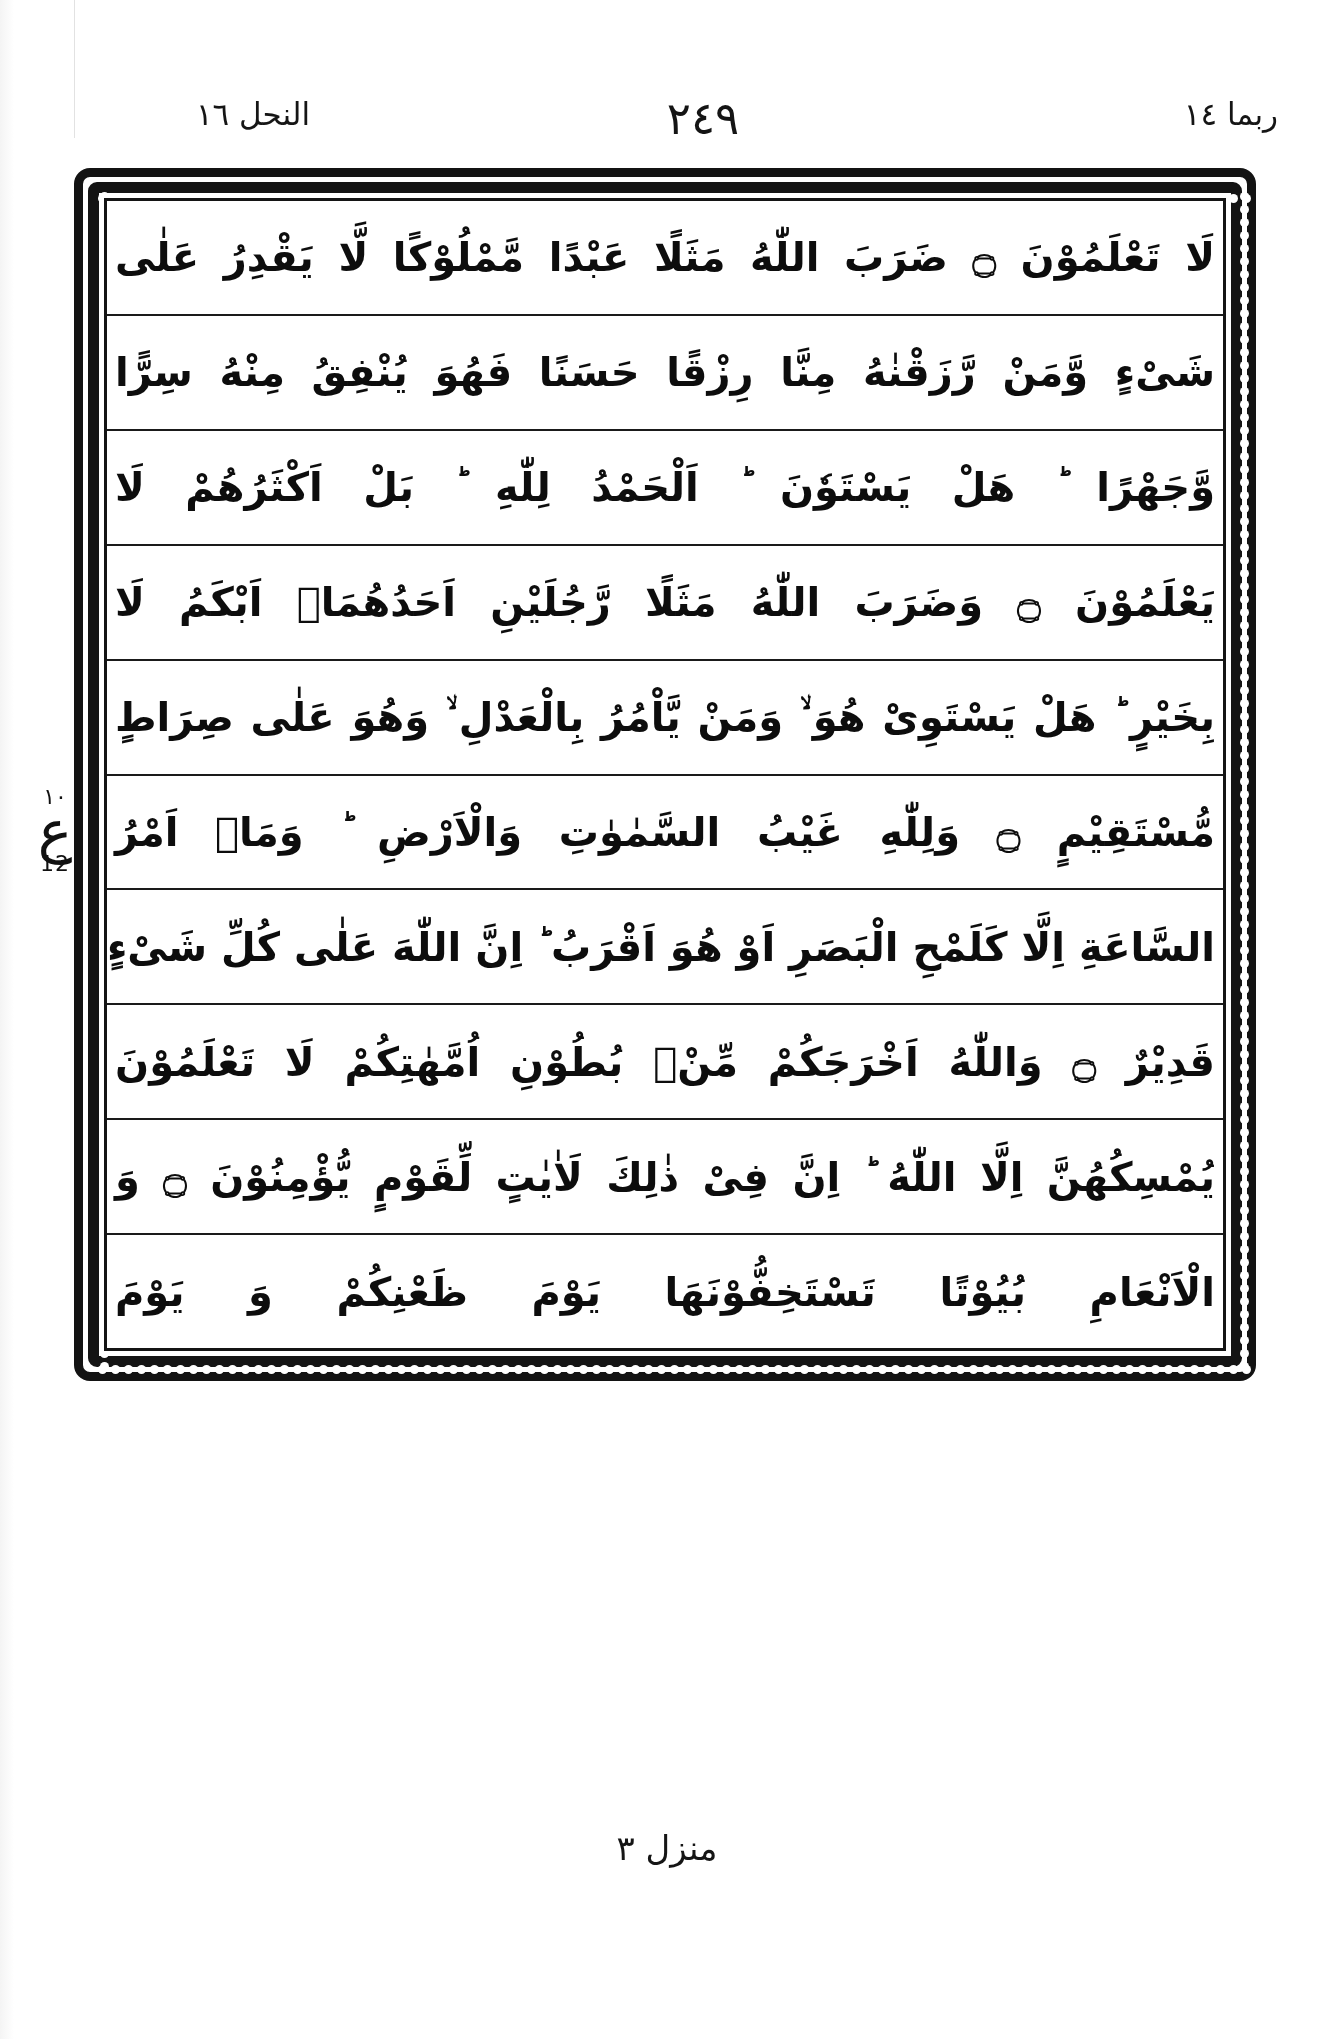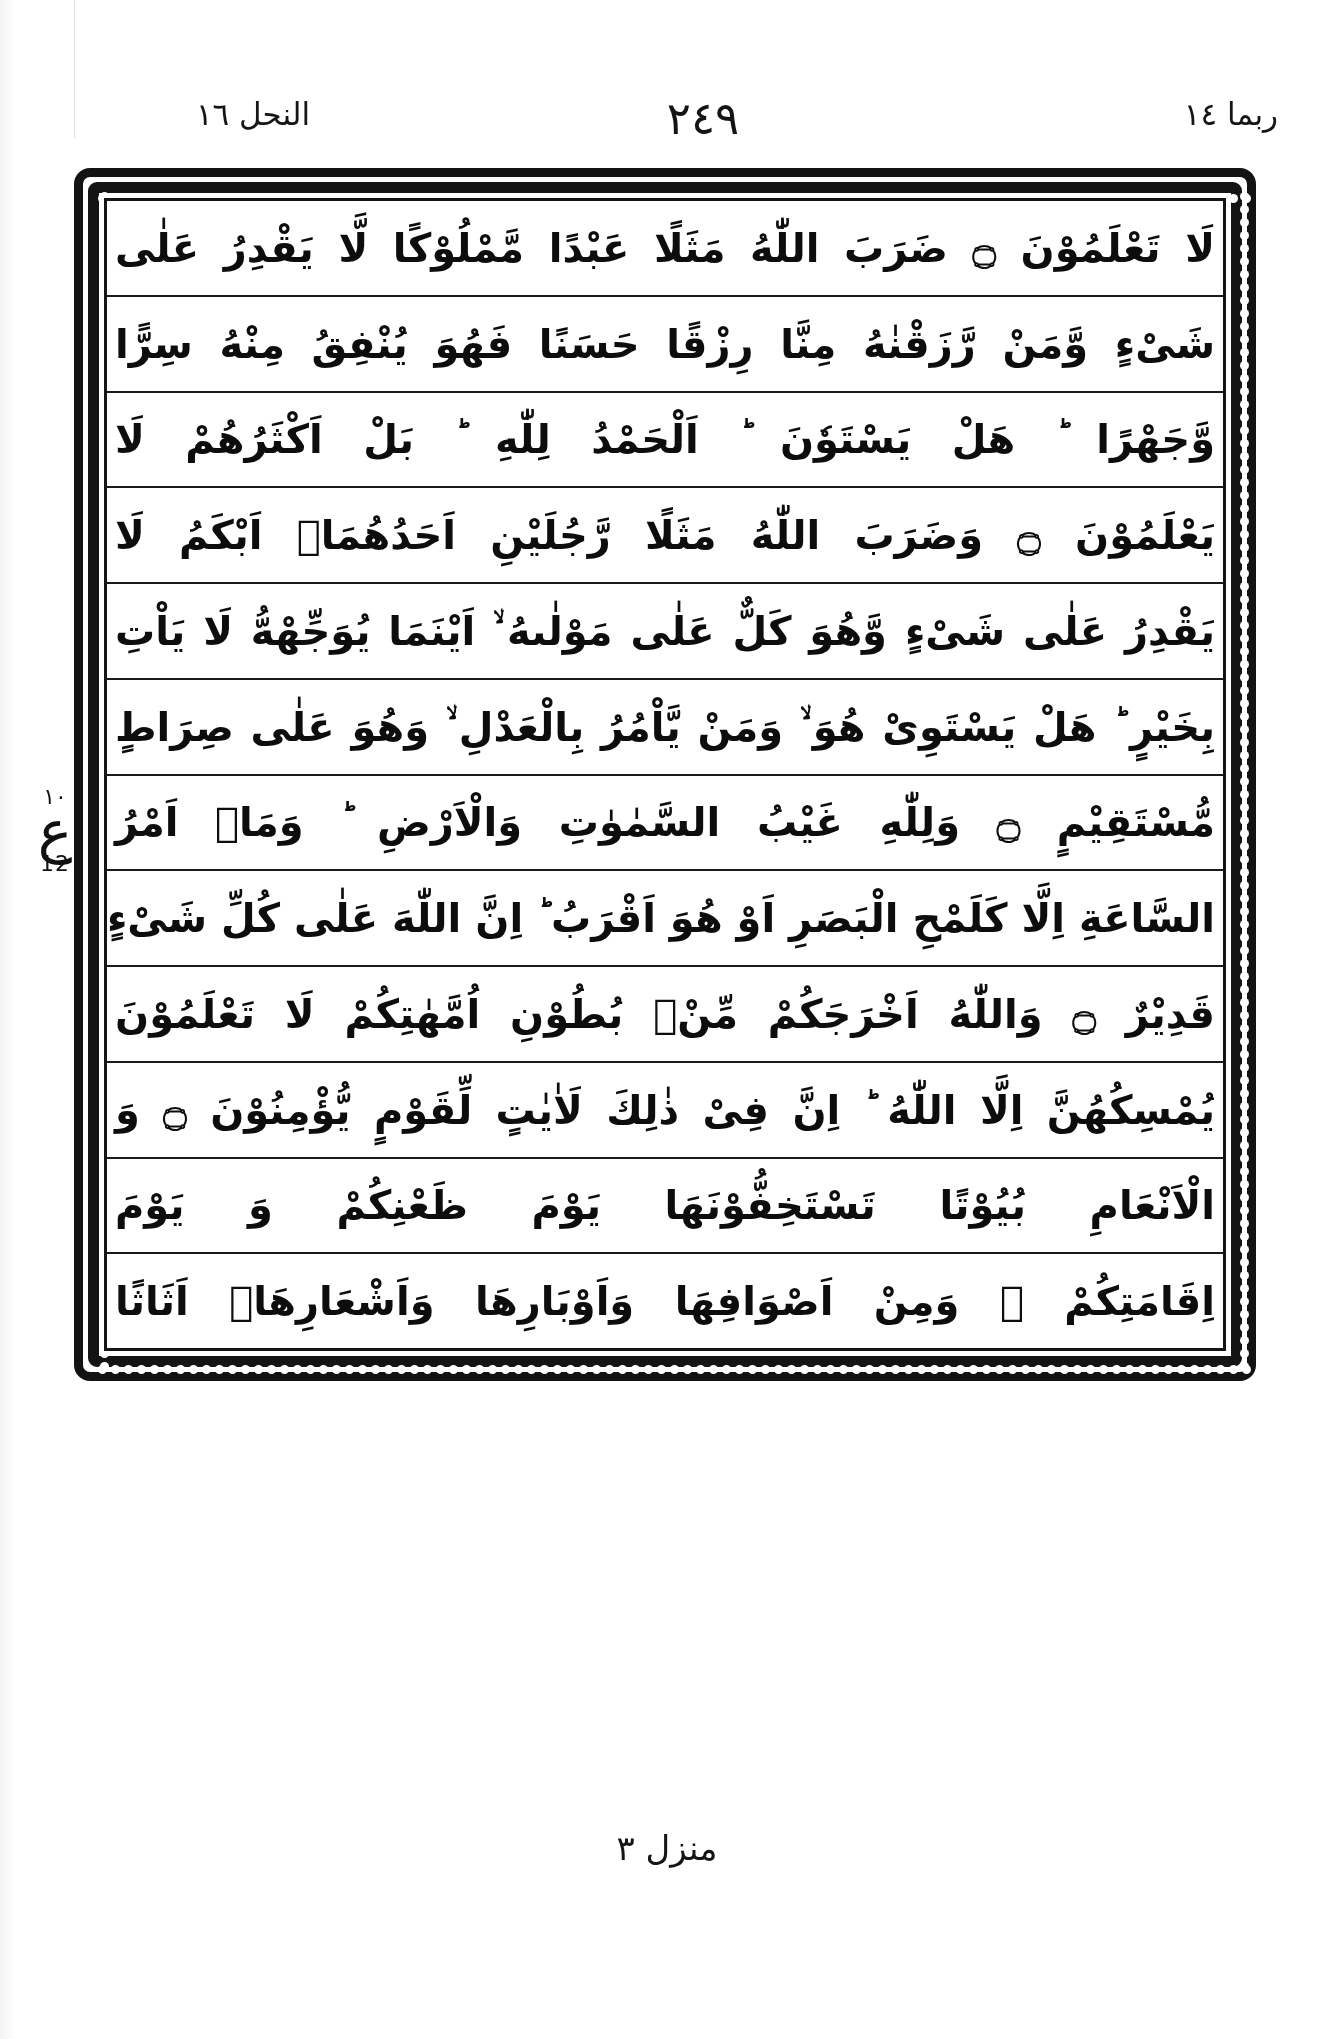--- a/index.html
+++ b/index.html
@@ -518,40 +518,34 @@
         <div class="qline">
           <div class="txt">شَىْءٍ وَّمَنْ رَّزَقْنٰهُ مِنَّا رِزْقًا حَسَنًا فَهُوَ يُنْفِقُ مِنْهُ سِرًّا</div>
         </div>
         <div class="qline">
           <div class="txt">وَّجَهْرًا ؕ هَلْ يَسْتَوٗنَ ؕ اَلْحَمْدُ لِلّٰهِ ؕ بَلْ اَكْثَرُهُمْ لَا</div>
         </div>
         <div class="qline">
           <div class="txt">يَعْلَمُوْنَ ۝ وَضَرَبَ اللّٰهُ مَثَلًا رَّجُلَيْنِ اَحَدُهُمَاۤ اَبْكَمُ لَا</div>
         </div>
         <div class="qline">
-          <div class="txt">يَقْدِرُ عَلٰى شَىْءٍ وَّهُوَ كَلٌّ عَلٰى مَوْلٰىهُ ۙ اَيْنَمَا يُوَجِّهْهُّ لَا يَاْتِ</div>
-        </div>
-        <div class="qline">
           <div class="txt">بِخَيْرٍ ؕ هَلْ يَسْتَوِىْ هُوَ ۙ وَمَنْ يَّاْمُرُ بِالْعَدْلِ ۙ وَهُوَ عَلٰى صِرَاطٍ</div>
         </div>
         <div class="qline">
           <div class="txt">مُّسْتَقِيْمٍ ۝ وَلِلّٰهِ غَيْبُ السَّمٰوٰتِ وَالْاَرْضِ ؕ وَمَاۤ اَمْرُ</div>
         </div>
         <div class="qline">
           <div class="txt">السَّاعَةِ اِلَّا كَلَمْحِ الْبَصَرِ اَوْ هُوَ اَقْرَبُ ؕ اِنَّ اللّٰهَ عَلٰى كُلِّ شَىْءٍ</div>
         </div>
         <div class="qline">
           <div class="txt">قَدِيْرٌ ۝ وَاللّٰهُ اَخْرَجَكُمْ مِّنْۢ بُطُوْنِ اُمَّهٰتِكُمْ لَا تَعْلَمُوْنَ</div>
         </div>
         <div class="qline">
           <div class="txt">يُمْسِكُهُنَّ اِلَّا اللّٰهُ ؕ اِنَّ فِىْ ذٰلِكَ لَاٰيٰتٍ لِّقَوْمٍ يُّؤْمِنُوْنَ ۝ وَ</div>
         </div>
         <div class="qline">
           <div class="txt">الْاَنْعَامِ بُيُوْتًا تَسْتَخِفُّوْنَهَا يَوْمَ ظَعْنِكُمْ وَ يَوْمَ</div>
-        </div>
-        <div class="qline">
-          <div class="txt">اِقَامَتِكُمْ ۙ وَمِنْ اَصْوَافِهَا وَاَوْبَارِهَا وَاَشْعَارِهَاۤ اَثَاثًا</div>
         </div>
       </div>
   </div>
 </div>
 
 <div class="footer">منزل ٣</div>
 
 </body></html>

